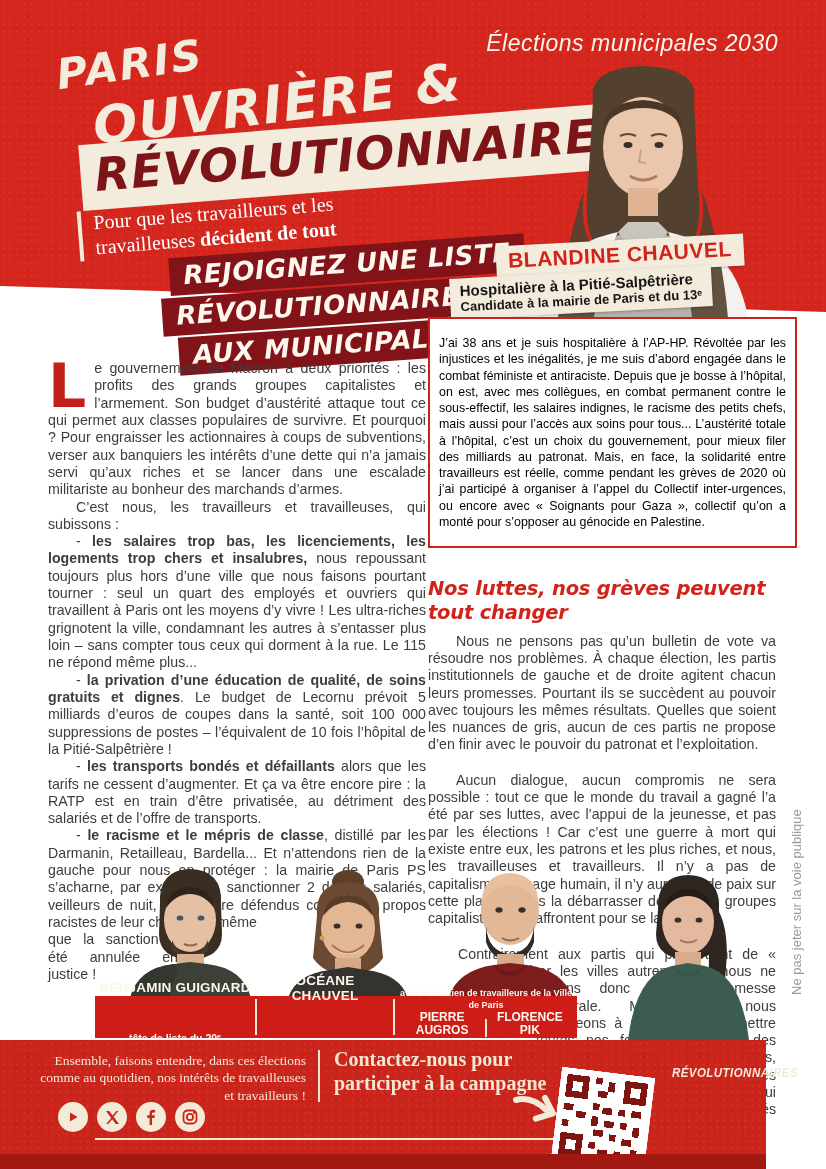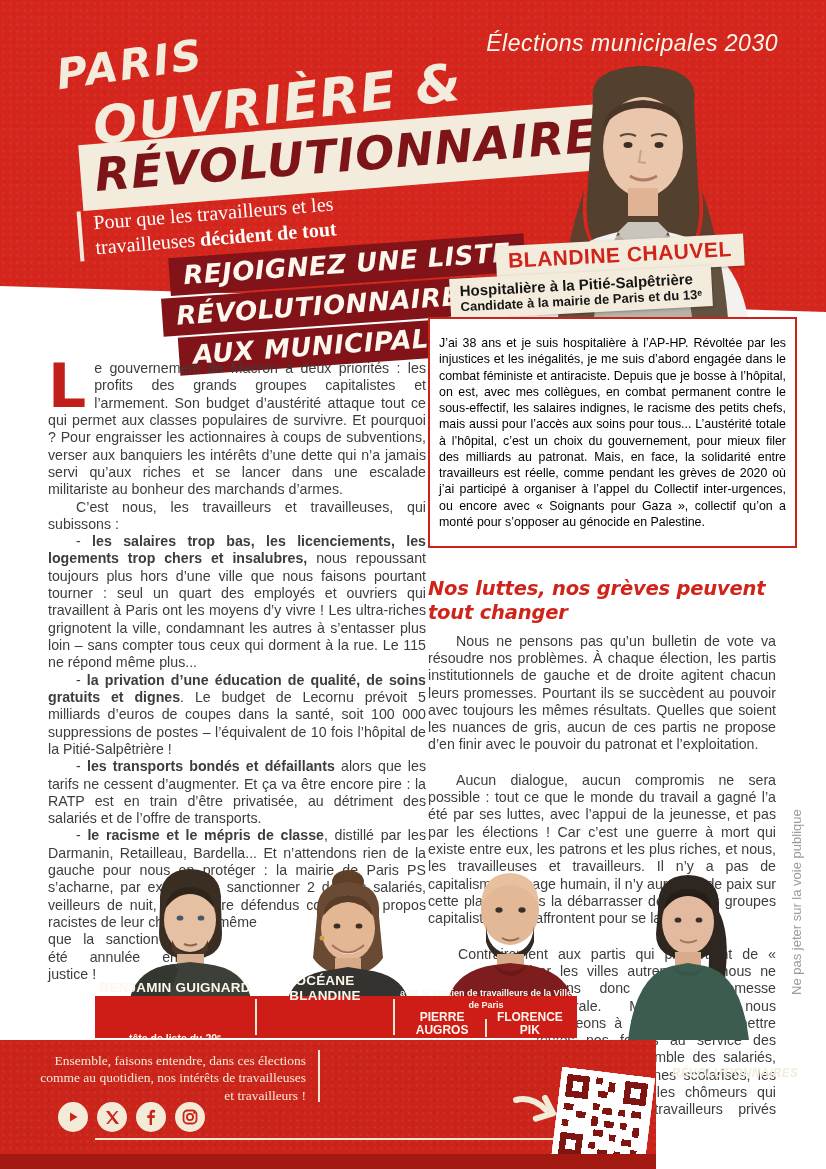--- a/index.html
+++ b/index.html
@@ -65,21 +65,21 @@
   .team-role{font-weight:bold;font-size:10.5px;line-height:1.15;margin-top:36px;}
   .team-detail{font-size:7px;line-height:1.2;}
   .team-div{width:2px;background:#f0e6d4;margin:3px 0;}
   .support-head{font-weight:bold;font-size:9px;line-height:1.25;}
   .support-row{display:flex;justify-content:center;align-items:center;}
   .support-cell{flex:1;display:flex;flex-direction:column;justify-content:center;}
   .support-name{font-weight:900;font-size:12px;line-height:1.1;}
   .support-detail{font-size:7px;line-height:1.2;}
   .support-div{width:1.5px;height:18px;background:#f0e6d4;}
   
-  .footer{position:absolute;left:0;top:1040px;width:656px;height:129px;background:#cb241a;z-index:6;
+  .footer{position:absolute;left:0;top:1040px;width:766px;height:129px;background:#cb241a;z-index:6;
      background-image:radial-gradient(rgba(255,255,255,.05) 1px,transparent 1.6px),radial-gradient(rgba(100,0,0,.07) 1px,transparent 1.6px);
      background-size:7px 7px,11px 11px;}
   .footer-dark{position:absolute;left:0;bottom:0;width:100%;height:15px;background:#a21911;}
   .slogan{position:absolute;left:38px;top:12px;width:268px;text-align:right;color:#f5ead8;
      font-family:"Liberation Serif","DejaVu Serif",serif;font-size:13.5px;line-height:1.28;}
   .foot-div{position:absolute;left:318px;top:10px;width:2px;height:52px;background:#f0e6d4;}
   .contact{position:absolute;left:334px;top:8px;width:240px;color:#f3e7d3;
      font-family:"Liberation Serif","DejaVu Serif",serif;font-weight:bold;font-size:20px;line-height:1.18;}
   .socials{position:absolute;left:58px;top:62px;display:flex;gap:9px;}
   .soc{width:30px;height:30px;border-radius:50%;background:#f3ead8;display:flex;align-items:center;justify-content:center;cursor:pointer;}
@@ -224,21 +224,21 @@
   </div>
 
   <div class="team-strip">
     <div class="team-cell tc1">
       <div class="team-name">BENJAMIN GUIGNARD</div>
       <div class="team-role">tête de liste du 20ᵉ</div>
       <div class="team-detail">technicien dans l’assainissement des eaux</div>
     </div>
     <div class="team-div"></div>
     <div class="team-cell tc2">
-      <div class="team-name">OCÉANE BLANDINE</div>
+      <div class="team-name">OCÉANE CHAUVEL</div>
       <div class="team-role">tête de liste du 18ᵉ</div>
       <div class="team-detail">professeure</div>
     </div>
     <div class="team-div"></div>
     <div class="team-cell tc3">
       <div class="support-head">avec le soutien de travailleurs de la Ville de Paris</div>
       <div class="support-row">
         <div class="support-cell">
           <div class="support-name">PIERRE AUGROS</div>
           <div class="support-detail">agent de musée</div>
@@ -248,20 +248,21 @@
           <div class="support-name">FLORENCE PIK</div>
           <div class="support-detail">éducatrice spécialisée</div>
         </div>
       </div>
     </div>
   </div>
 
   <div class="footer">
     <div class="slogan">Ensemble, faisons entendre, dans ces élections comme au quotidien, nos intérêts de travailleuses et travailleurs !</div>
     <div class="foot-div"></div>
+    <div class="contact">Contactez-nous pour participer à la campagne</div>
 
     <div class="arrow">
       <svg width="48" height="40" viewBox="0 0 48 40">
         <path d="M4 10 Q20 6 34 20" stroke="#f3ead8" stroke-width="6" fill="none" stroke-linecap="round"></path>
         <path d="M36 8 L40 25 L22 26" stroke="#f3ead8" stroke-width="6" fill="none" stroke-linecap="round" stroke-linejoin="round" transform="rotate(-14 34 20)"></path>
       </svg>
     </div>
 
     <div class="socials">
       <div class="soc">

